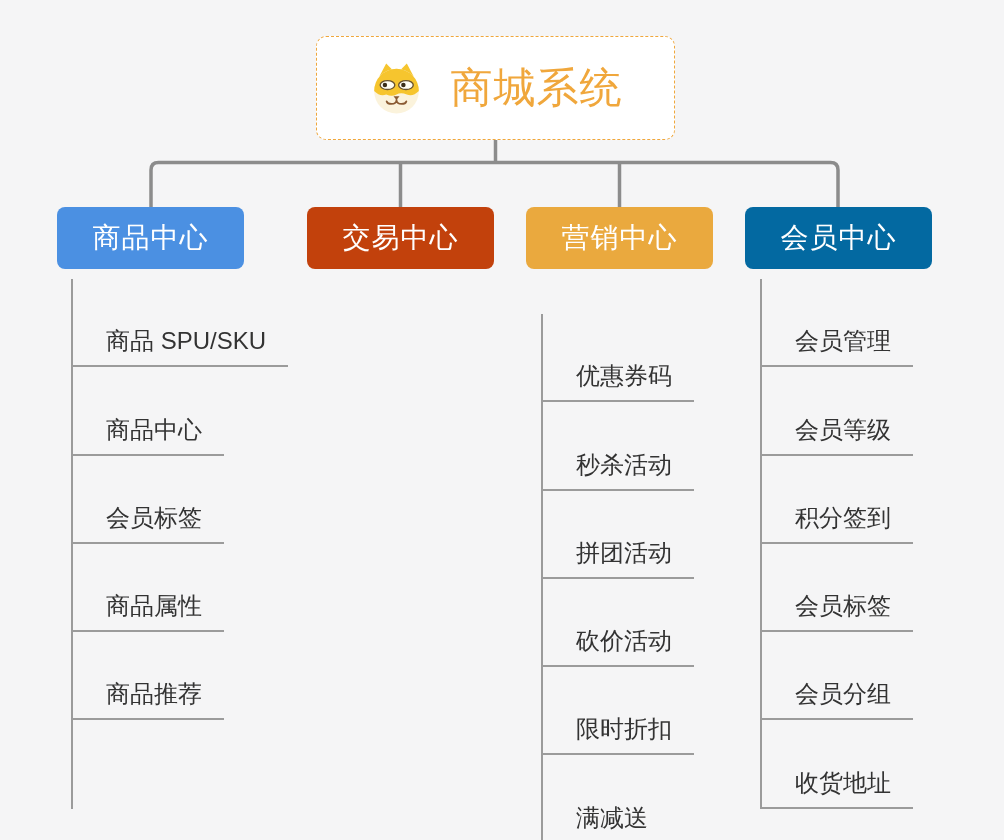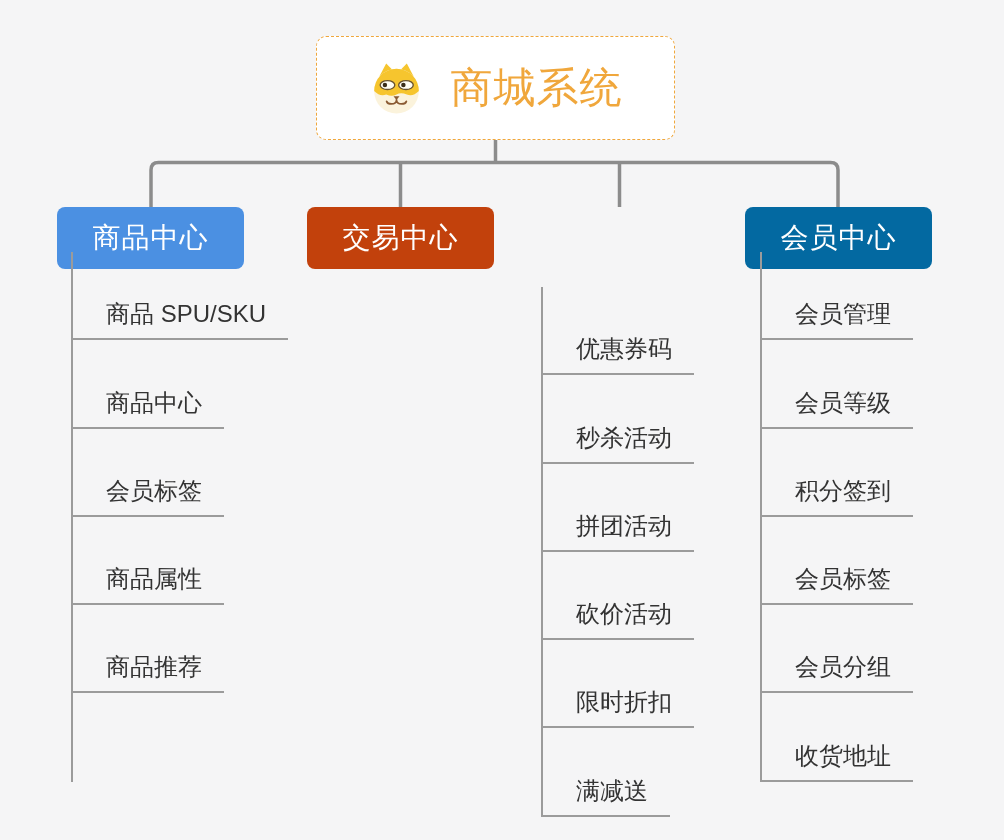--- a/index.html
+++ b/index.html
@@ -25,21 +25,21 @@
   
   .branch{
     position:absolute;top:207px;width:187px;height:62px;
     border-radius:8px;display:flex;align-items:center;justify-content:center;
     color:#ffffff;font-size:28px;letter-spacing:1px;
   }
   .b0{left:57px;}  .b1{left:307px;}  .b2{left:526px;}  .b3{left:745px;}
 
   
   .col{
-    position:absolute;top:252px;height:529.5px;
+    position:absolute;top:279px;height:529.5px;
     margin:0;padding:0;list-style:none;
     border-left:2px solid #9b9b9b;
   }
   .c0{left:71px;} .c1{left:322px;} .c2{left:541px;margin-top:35px;} .c3{left:760px;}
   .col li{
     height:88.25px;
     display:flex;align-items:flex-end;
   }
   .col li span{
     display:inline-block;white-space:nowrap;
@@ -76,20 +76,23 @@
       <path d="M32 45 q0 5 -6 5 q-4.5 0 -5.5 -3 M32 45 q0 5 6 5 q4.5 0 5.5 -3" stroke="#8a5a32" fill="none" stroke-width="2" stroke-linecap="round"></path>
     </svg>
     <span class="root-title" style="color: rgb(240, 167, 60);">商城系统</span>
   </div>
 
   <div class="branch b0" style="background: rgb(75, 144, 226);">
     <span>商品中心</span>
   </div>
   <div class="branch b1" style="background: #c2410c;">
     <span>交易中心</span>
+  </div>
+  <div class="branch b2" style="background: rgb(234, 169, 62);">
+    <span>营销中心</span>
   </div>
   <div class="branch b3" style="background: #0369a1;">
     <span>会员中心</span>
   </div>
 
   <ul class="col c0">
     <li>
         <span>商品 SPU/SKU</span>
       </li>
     <li>

